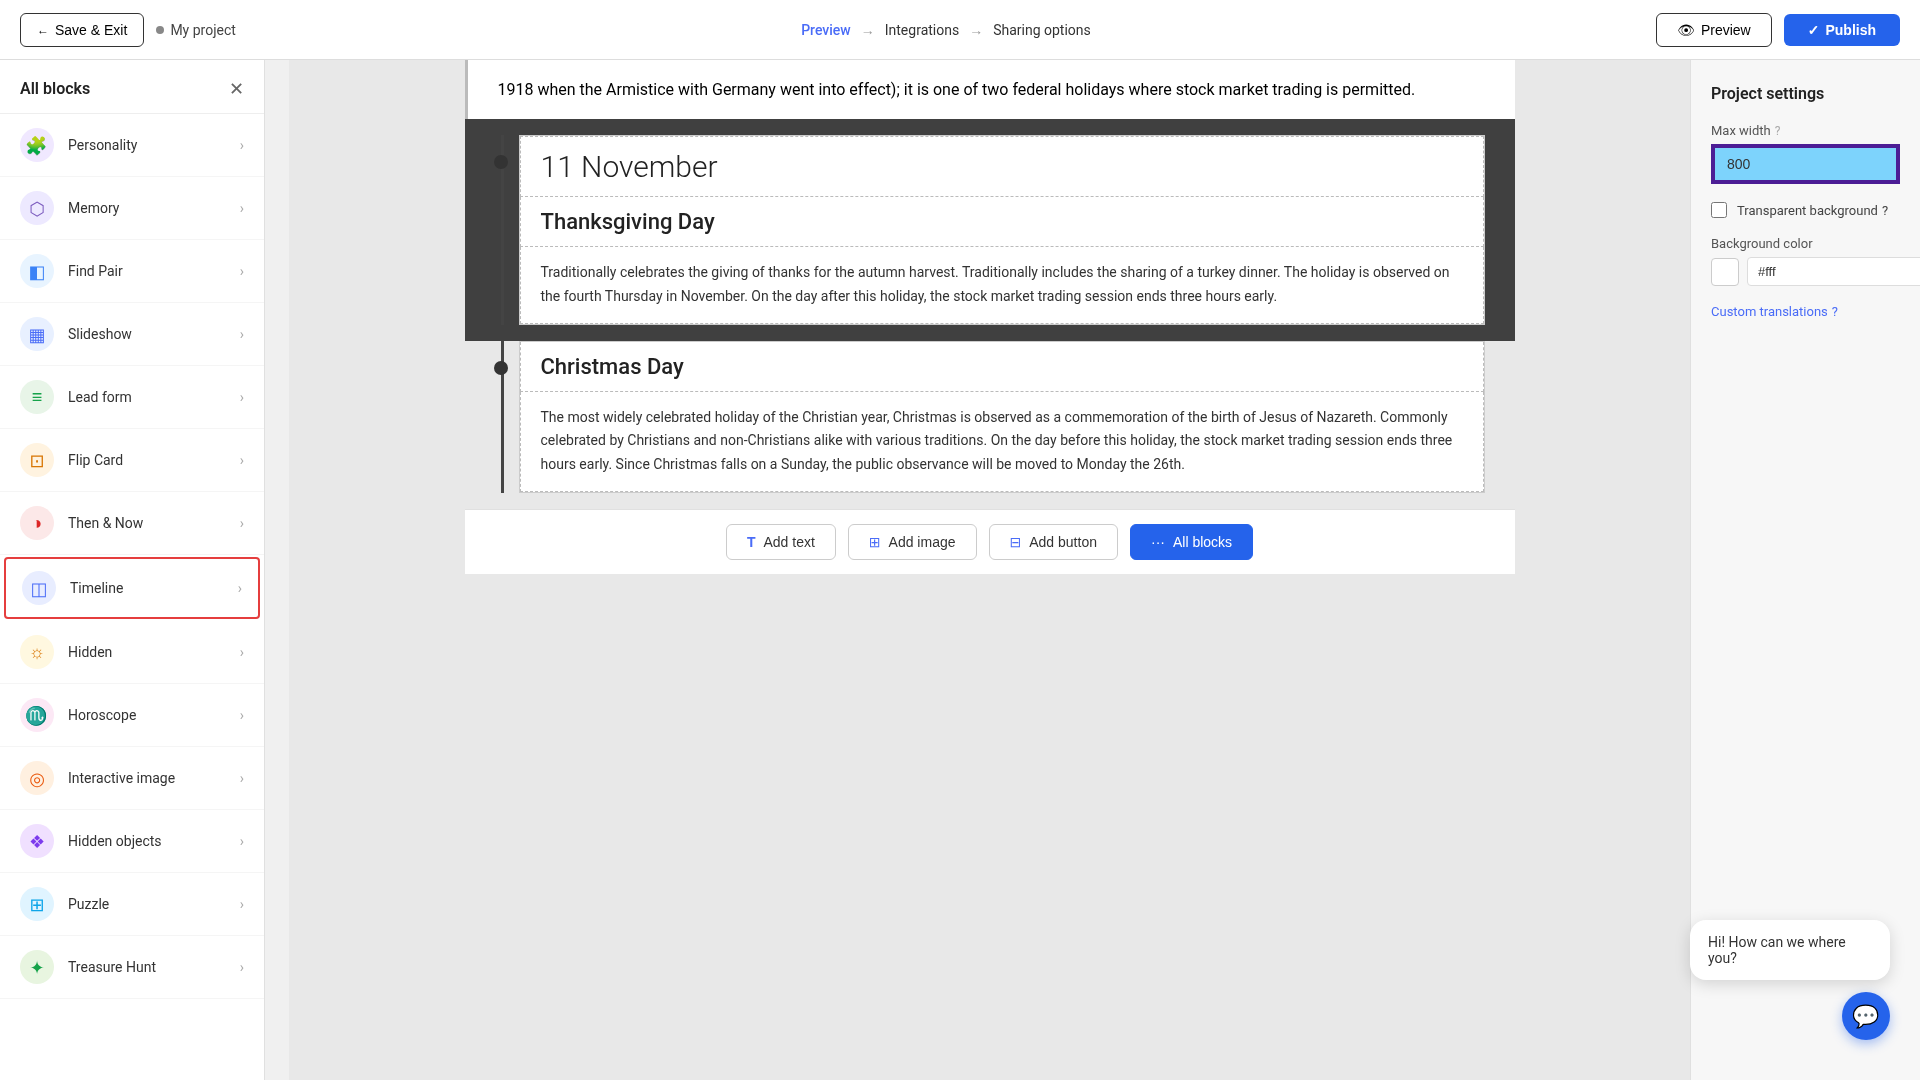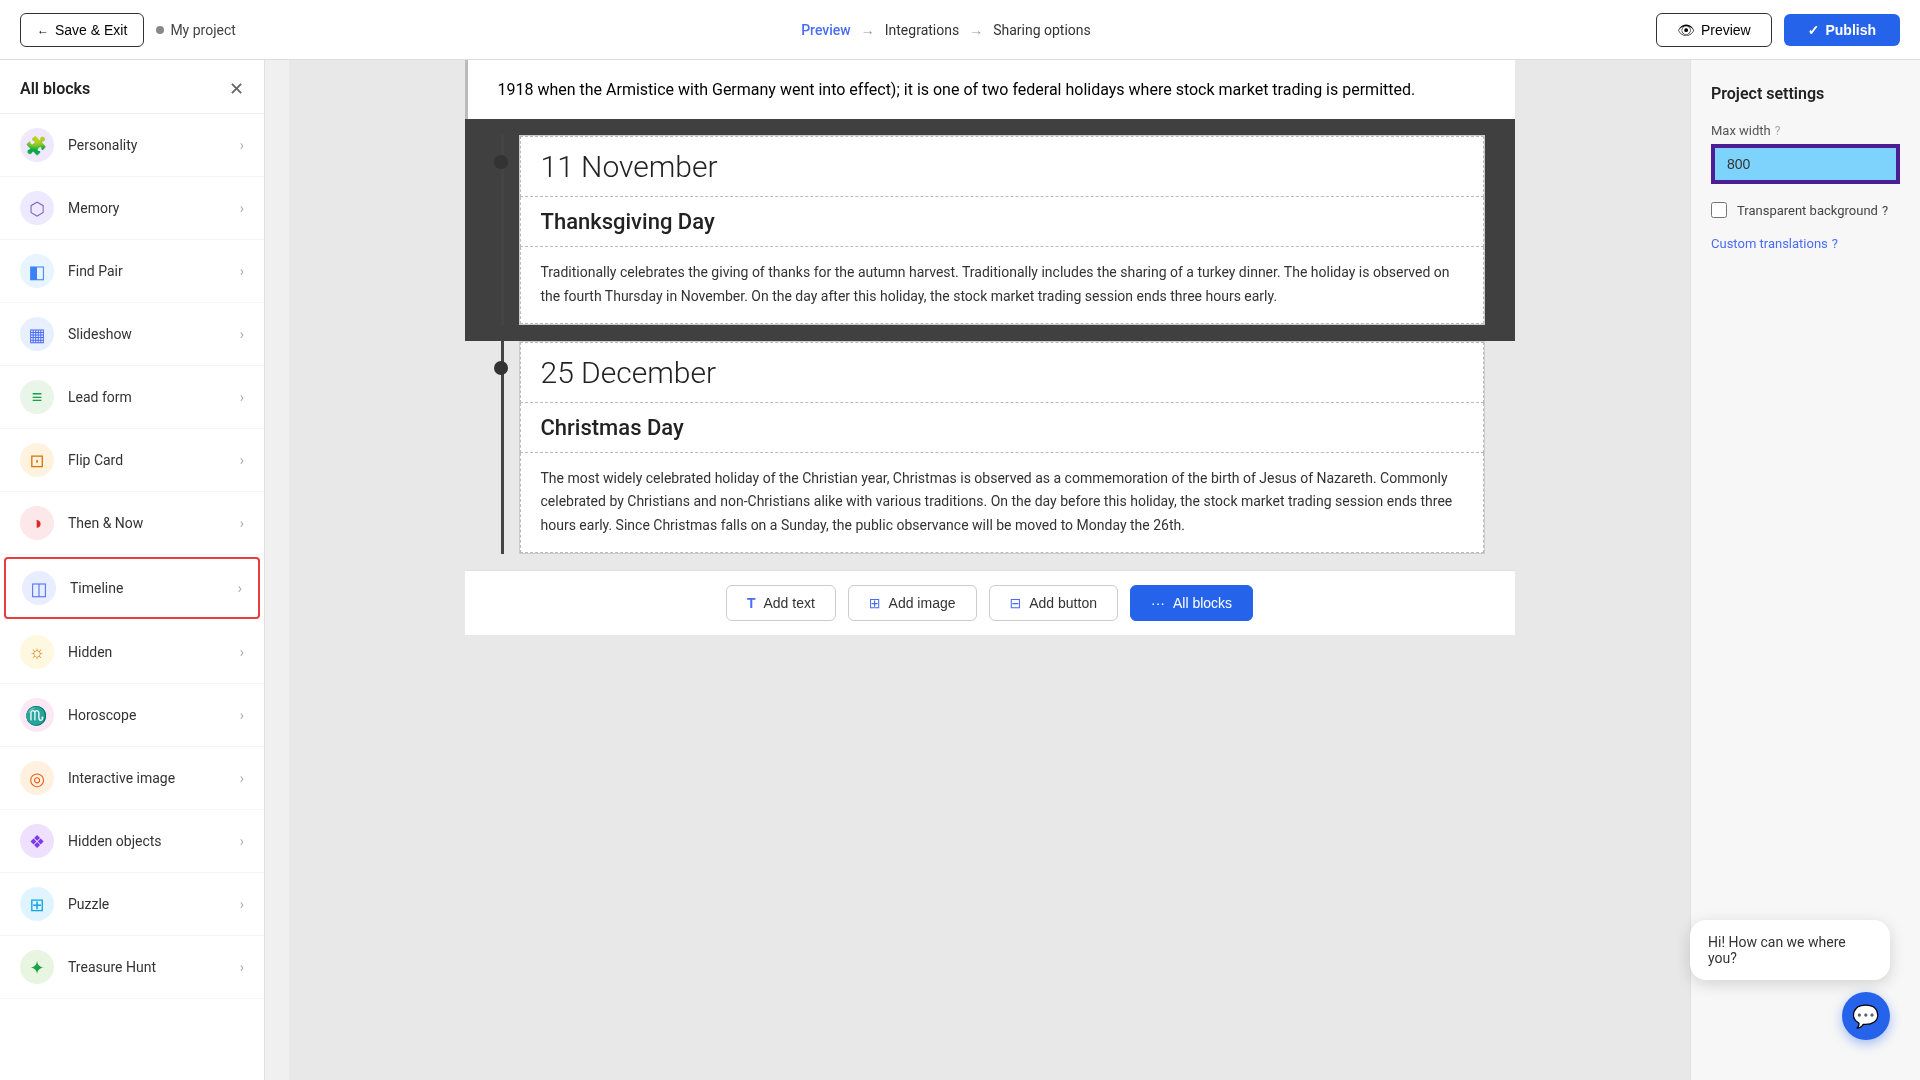--- a/index.html
+++ b/index.html
@@ -322,21 +322,20 @@
           </div>
         </div>
       </div>
 
       <div style="background:#e8e8e8; padding: 0 30px 16px;">
         <div style="position: relative; padding-left: 24px;">
           <div style="position: absolute; left: 6px; top: 0; bottom: 0; width: 3px; background: #444;"></div>
           <div style="position: absolute; left: -1px; top: 20px; width: 14px; height: 14px; background: #333; border-radius: 50%;"></div>
 
           <div style="background:#fff; border: 1px solid #ccc;">
-            <div style="border: 1px dashed #bbb; padding: 12px 20px; font-size: 30px; font-weight: 300; color: #222;">25 December</div>
             <div style="border: 1px dashed #bbb; border-top: none; padding: 12px 20px; font-size: 22px; font-weight: 500; color: #222;">Christmas Day</div>
             <div style="border: 1px dashed #bbb; border-top: none; padding: 14px 20px; font-size: 14px; color: #333; line-height: 1.7;">The most widely celebrated holiday of the Christian year, Christmas is observed as a commemoration of the birth of Jesus of Nazareth. Commonly celebrated by Christians and non-Christians alike with various traditions. On the day before this holiday, the stock market trading session ends three hours early. Since Christmas falls on a Sunday, the public observance will be moved to Monday the 26th.</div>
           </div>
         </div>
       </div>
 
       <div class="bottom-toolbar">
         <button class="toolbar-btn">
           <span style="font-weight:bold; color:#4a6cf7;">T</span>
           <span>Add text</span>
@@ -370,20 +369,27 @@
     </div>
 
     <div class="checkbox-row">
       <input type="checkbox" class="panel-checkbox" style="">
       <label class="checkbox-label">
         <span>Transparent background</span>
         <span class="help-icon">?</span>
       </label>
     </div>
 
+    <div class="panel-field">
+      <div class="panel-label">Background color</div>
+      <div class="color-row">
+        <div class="color-swatch" style="background:#ffffff; border: 1px solid #ccc;"></div>
+        <input class="color-input" type="text" value="#fff" style="">
+      </div>
+    </div>
 
     <div class="custom-translations">
       <span>Custom translations</span>
       <span class="help-icon">?</span>
     </div>
   </div>
 
 </div>
 
 <div class="chat-bubble">

